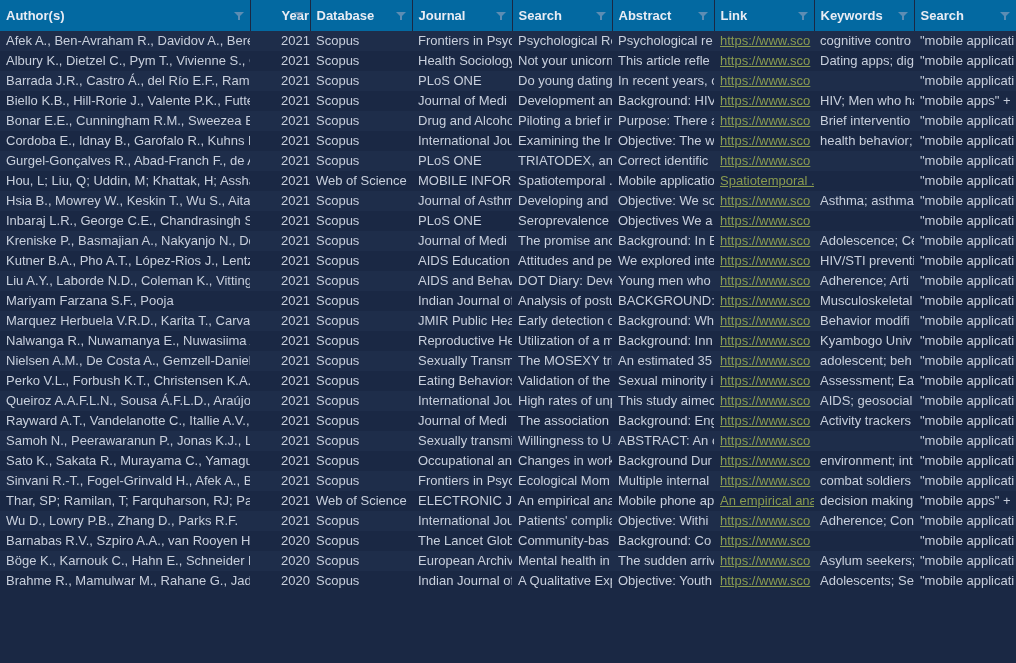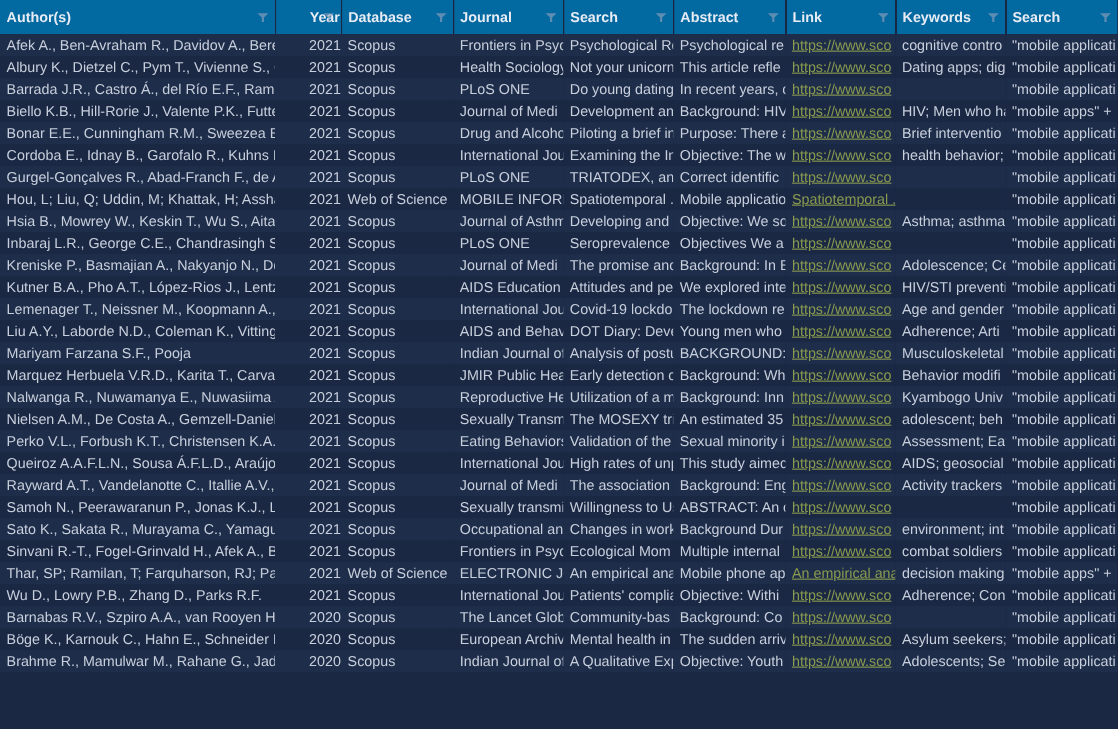--- a/index.html
+++ b/index.html
@@ -216,31 +216,20 @@
         <td class="col-year year">2021</td>
         <td class="col-database">Scopus</td>
         <td class="col-journal">AIDS Education a</td>
         <td class="col-title">Attitudes and pe</td>
         <td class="col-abstract">We explored inte</td>
         <td class="col-link"><span class="link">https://www.sco</span></td>
         <td class="col-keywords">HIV/STI preventi</td>
         <td class="col-search">"mobile applicati</td>
       </tr>
       <tr>
-        <td class="col-authors">Lemenager T., Neissner M., Koopmann A.,</td>
-        <td class="col-year year">2021</td>
-        <td class="col-database">Scopus</td>
-        <td class="col-journal">International Jou</td>
-        <td class="col-title">Covid-19 lockdo</td>
-        <td class="col-abstract">The lockdown re</td>
-        <td class="col-link"><span class="link">https://www.sco</span></td>
-        <td class="col-keywords">Age and gender</td>
-        <td class="col-search">"mobile applicati</td>
-      </tr>
-      <tr>
         <td class="col-authors">Liu A.Y., Laborde N.D., Coleman K., Vitting</td>
         <td class="col-year year">2021</td>
         <td class="col-database">Scopus</td>
         <td class="col-journal">AIDS and Behavi</td>
         <td class="col-title">DOT Diary: Deve</td>
         <td class="col-abstract">Young men who</td>
         <td class="col-link"><span class="link">https://www.sco</span></td>
         <td class="col-keywords">Adherence; Arti</td>
         <td class="col-search">"mobile applicati</td>
       </tr>

